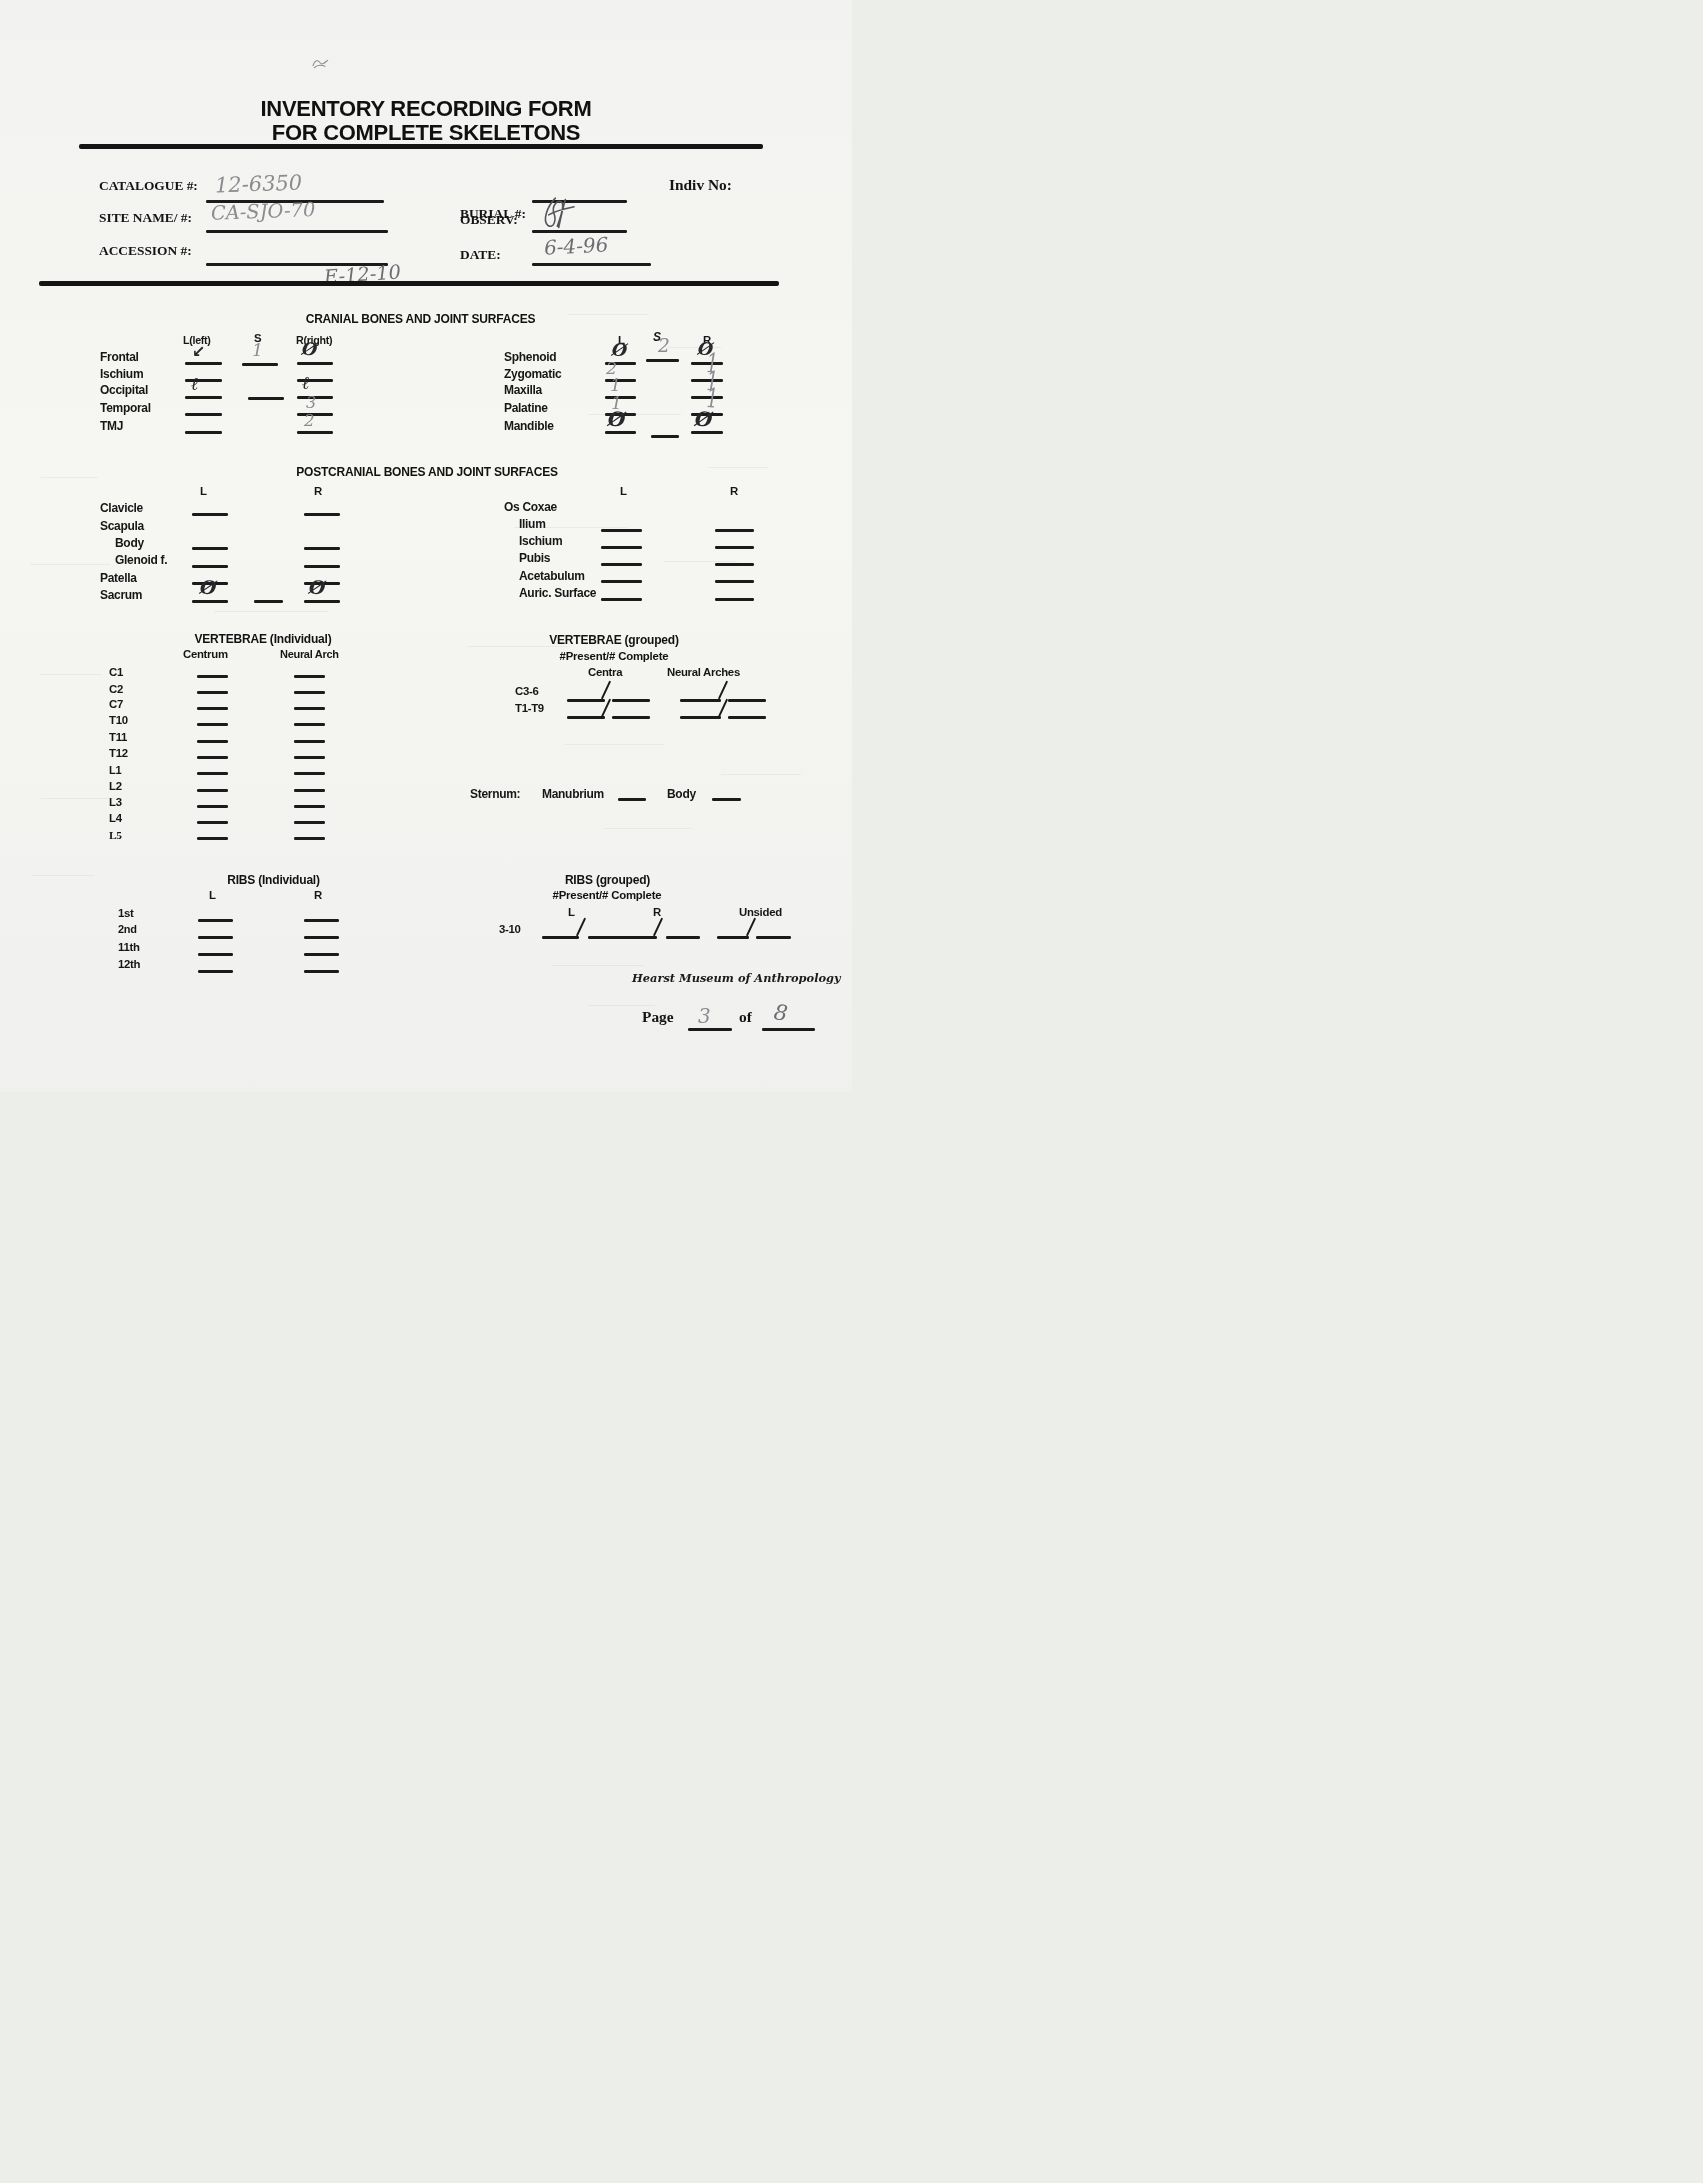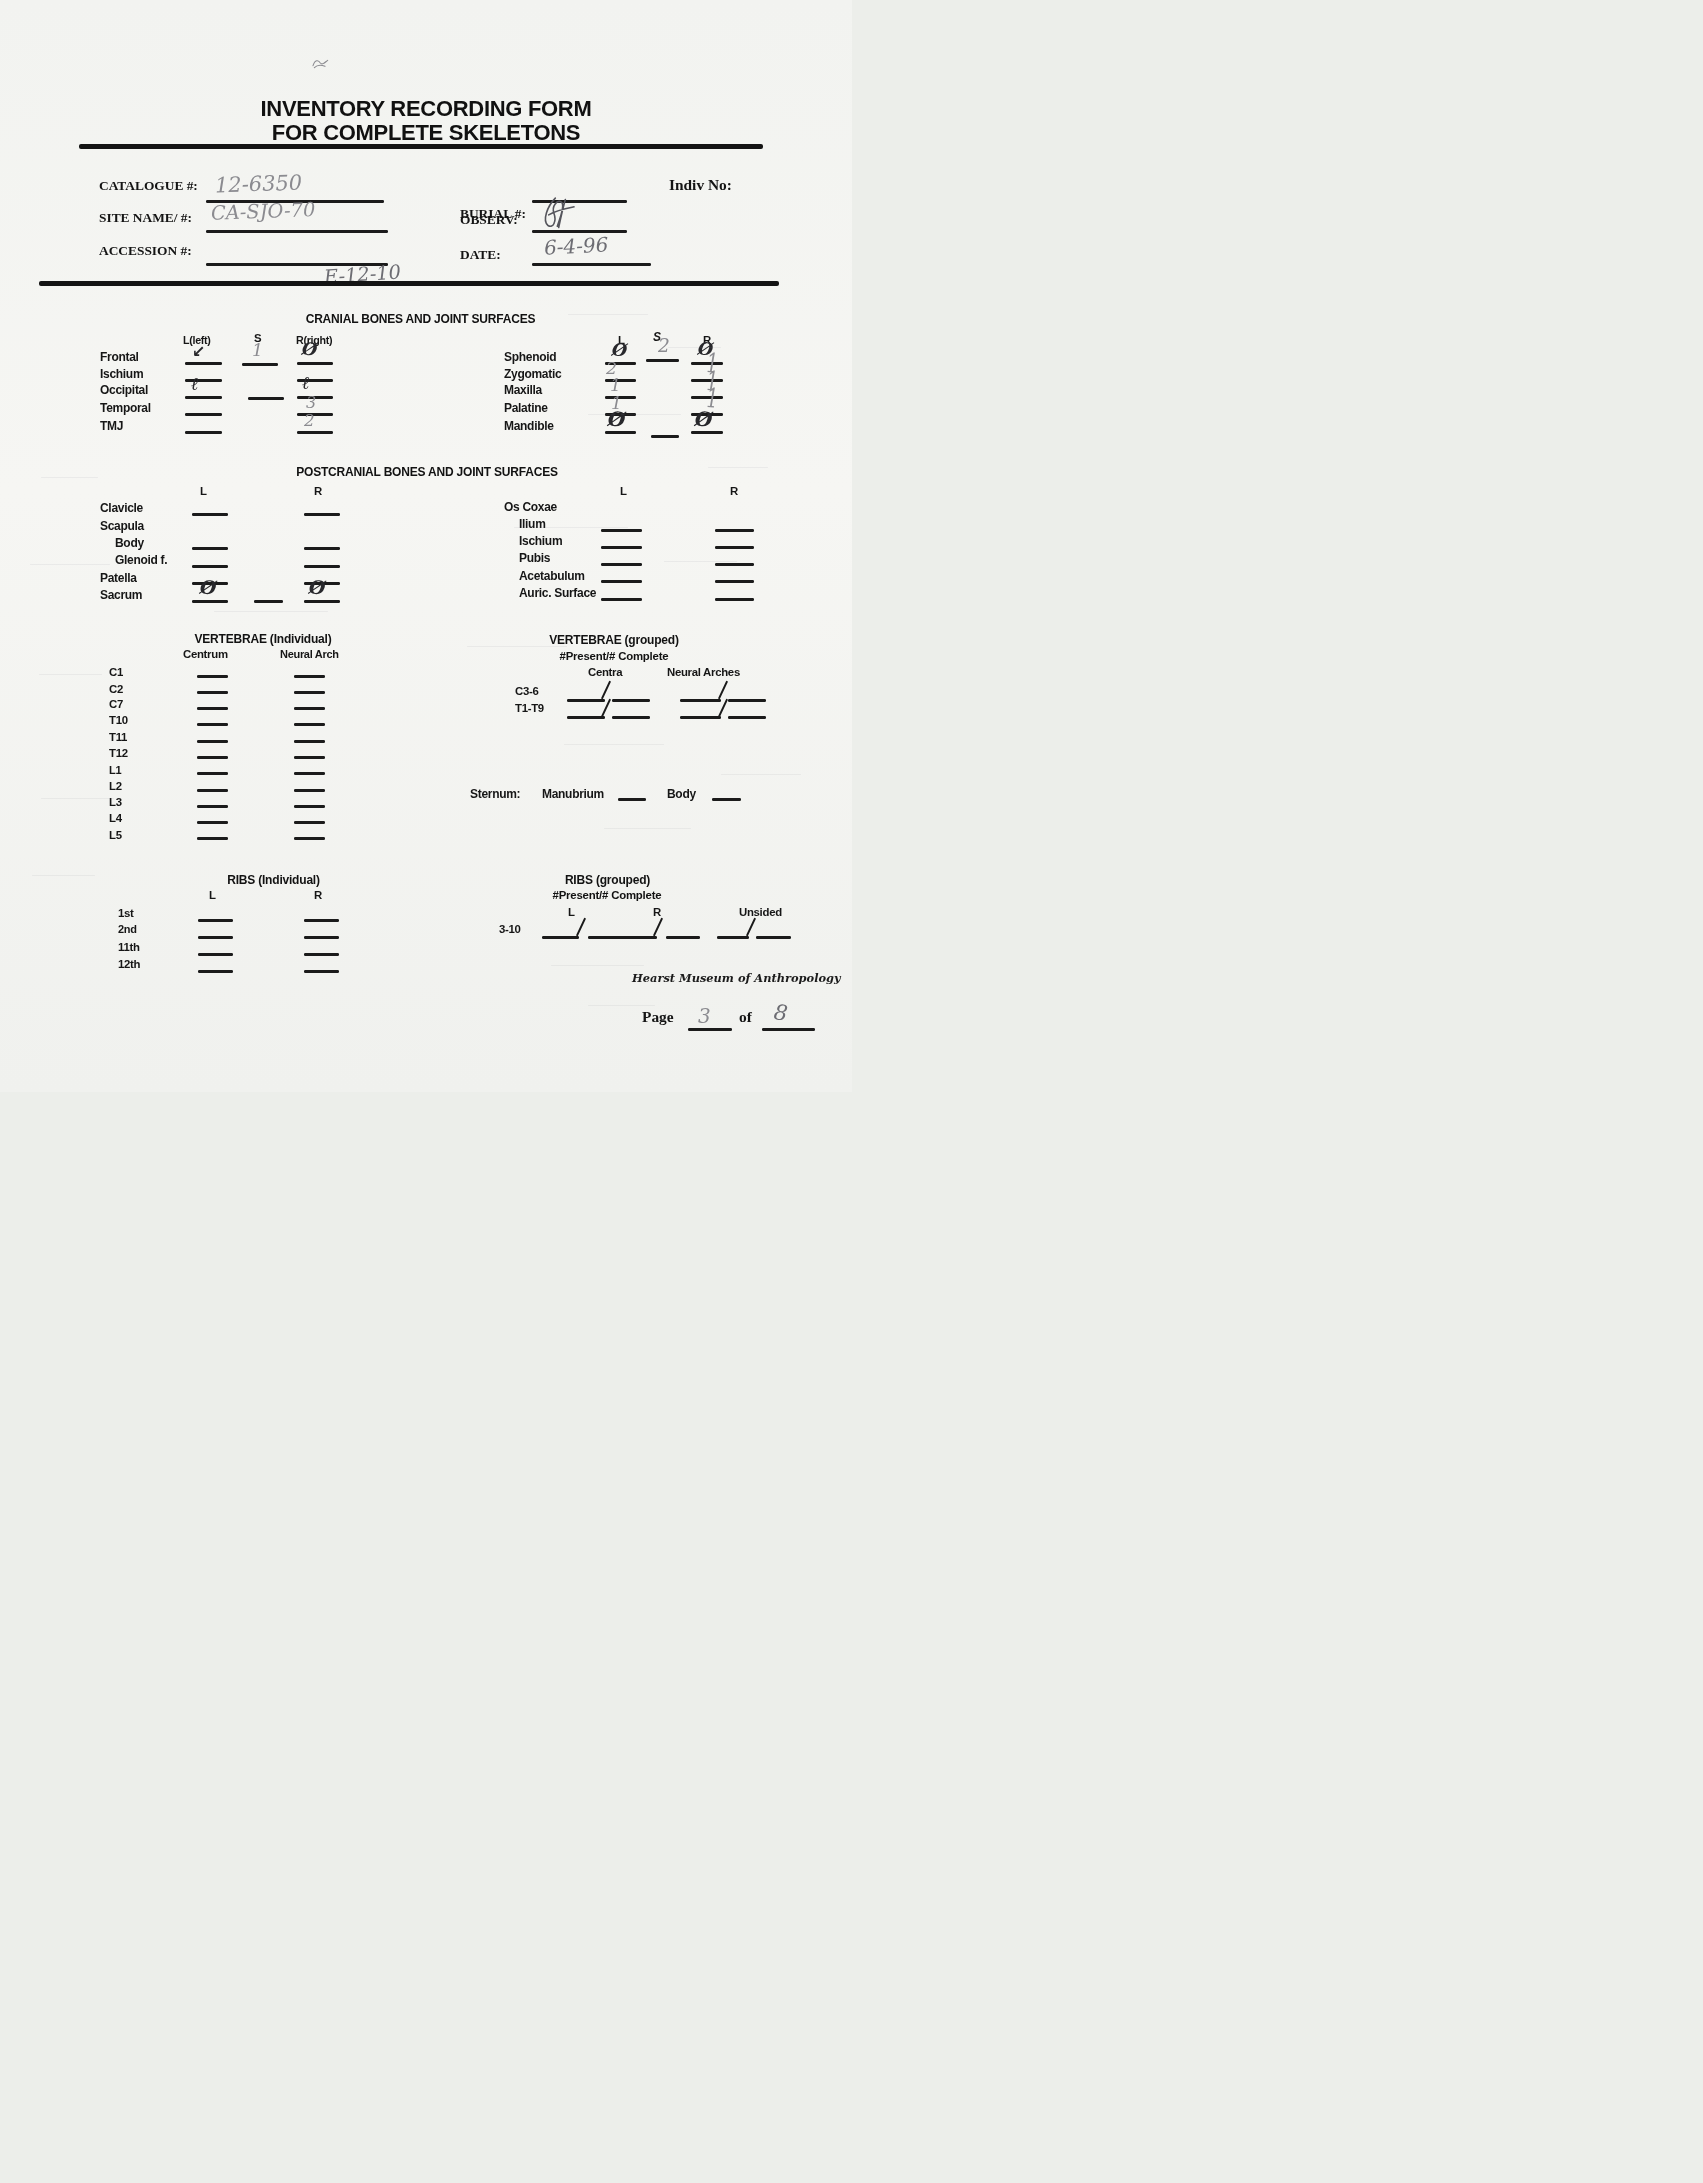--- a/index.html
+++ b/index.html
@@ -199,21 +199,21 @@
   <div class="lb" style="left:109px;top:666px;font-size:11.4px;">C1</div>
   <div class="lb" style="left:109px;top:683px;font-size:11.4px;">C2</div>
   <div class="lb" style="left:109px;top:698px;font-size:11.4px;">C7</div>
   <div class="lb" style="left:109px;top:714px;font-size:11.4px;">T10</div>
   <div class="lb" style="left:109px;top:731px;font-size:11.4px;">T11</div>
   <div class="lb" style="left:109px;top:747px;font-size:11.4px;">T12</div>
   <div class="lb" style="left:109px;top:764px;font-size:11px;">L1</div>
   <div class="lb" style="left:109px;top:780px;font-size:11.4px;">L2</div>
   <div class="lb" style="left:109px;top:796px;font-size:11.4px;">L3</div>
   <div class="lb" style="left:109px;top:812px;font-size:11.4px;">L4</div>
-  <div class="lb" style="left:109px;top:829px;font-size:11.4px;">L5</div>
+  <div class="lb" style="left:109px;top:829px;font-size:11.4px;font-family:Liberation Serif, serif;">L5</div>
 
   <div class="l" style="left:197px;top:675px;width:31px;"></div>
   <div class="l" style="left:294px;top:675px;width:31px;"></div>
   <div class="l" style="left:197px;top:691px;width:31px;"></div>
   <div class="l" style="left:294px;top:691px;width:31px;"></div>
   <div class="l" style="left:197px;top:707px;width:31px;"></div>
   <div class="l" style="left:294px;top:707px;width:31px;"></div>
   <div class="l" style="left:197px;top:723px;width:31px;"></div>
   <div class="l" style="left:294px;top:723px;width:31px;"></div>
   <div class="l" style="left:197px;top:740px;width:31px;"></div>

